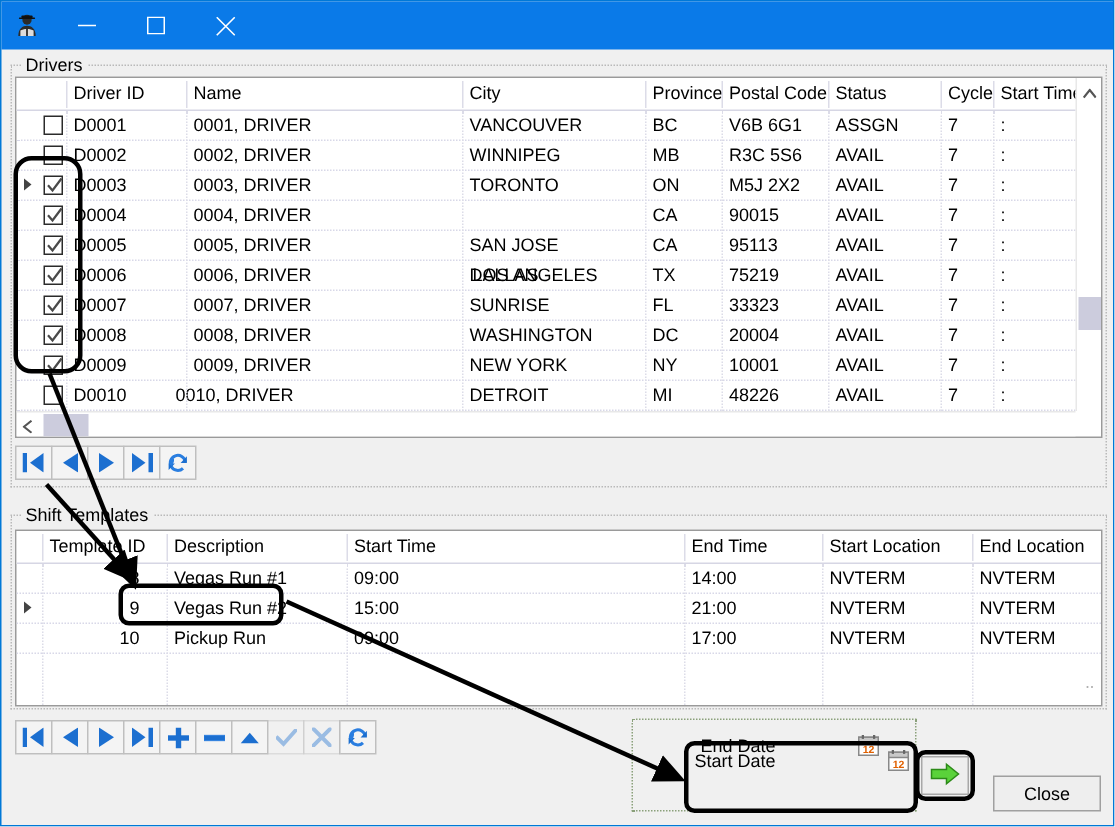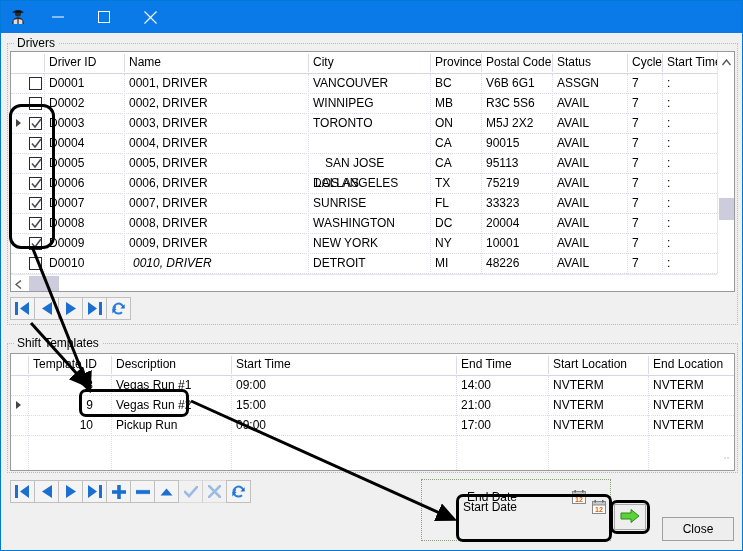--- a/index.html
+++ b/index.html
@@ -254,21 +254,21 @@
           <span class="rowsep"></span>
         </div>
         <div class="grow" style="top: 80px;">
           <span class="cbx" style="left: 18px;">
             <svg width="13" height="13" viewBox="0 0 13 13">
               <path d="M2 6.5 L5 10 L11 2" stroke="#4a4a4a" stroke-width="1.5" fill="none"></path>
             </svg>
           </span>
           <span class="cell" style="left: 38px;">D0005</span>
           <span class="cell" style="left: 118px;">0005, DRIVER</span>
-          <span class="cell" style="left: 302px; margin-left: 12px;">SAN JOSE</span>
+          <span class="cell" style="left: 302px;">SAN JOSE</span>
           <span class="cell" style="left: 424px;">CA</span>
           <span class="cell" style="left: 475px;">95113</span>
           <span class="cell" style="left: 546px;">AVAIL</span>
           <span class="cell" style="left: 621px;">7</span>
           <span class="cell" style="left: 656px; width: 6px; overflow: hidden;">:</span>
           <span class="rowsep"></span>
         </div>
         <div class="grow" style="top: 100px;">
           <span class="cbx" style="left: 18px;">
             <svg width="13" height="13" viewBox="0 0 13 13">
@@ -329,21 +329,21 @@
           <span class="cell" style="left: 424px;">NY</span>
           <span class="cell" style="left: 475px;">10001</span>
           <span class="cell" style="left: 546px;">AVAIL</span>
           <span class="cell" style="left: 621px;">7</span>
           <span class="cell" style="left: 656px; width: 6px; overflow: hidden;">:</span>
           <span class="rowsep"></span>
         </div>
         <div class="grow" style="top: 180px;">
           <span class="cbx" style="left: 18px;"></span>
           <span class="cell" style="left: 38px;">D0010</span>
-          <span class="cell" style="left: 122px; font-style: italic;">0010, DRIVER</span>
+          <span class="cell" style="left: 106px;">0010, DRIVER</span>
           <span class="cell" style="left: 302px;">DETROIT</span>
           <span class="cell" style="left: 424px;">MI</span>
           <span class="cell" style="left: 475px;">48226</span>
           <span class="cell" style="left: 546px;">AVAIL</span>
           <span class="cell" style="left: 621px;">7</span>
           <span class="cell" style="left: 656px; width: 6px; overflow: hidden;">:</span>
           <span class="rowsep"></span>
         </div>
         <span class="vline" style="left: 33px;"></span>
         <span class="vline" style="left: 113px;"></span>

